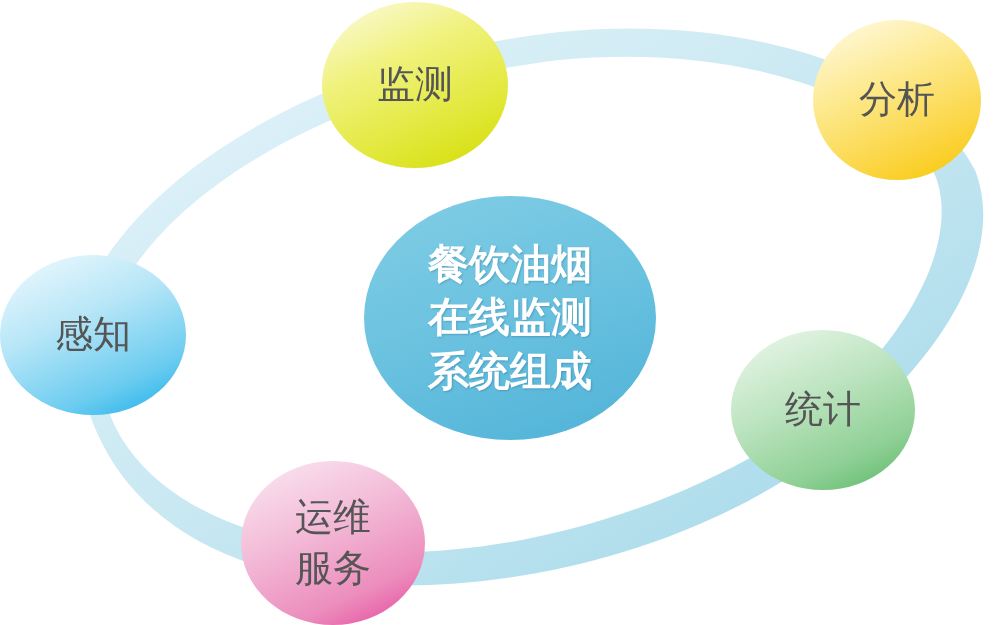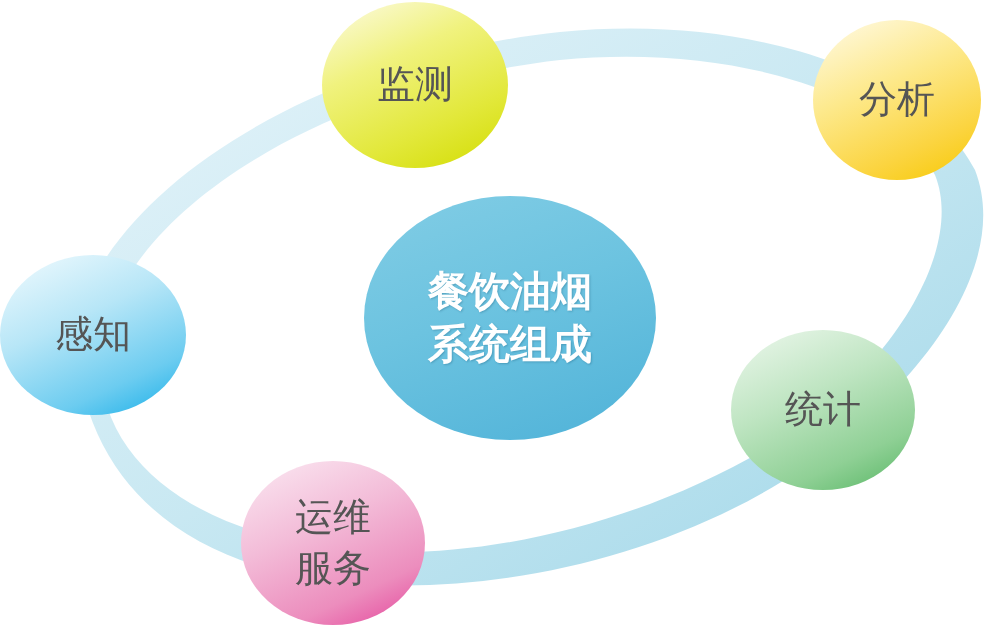--- a/index.html
+++ b/index.html
@@ -78,17 +78,18 @@
     </div>
   </div>
 
   <div class="bubble b-sense">
     <span>感知</span>
   </div>
 
   <div class="bubble b-center">
     <div>
       <span>餐饮油烟</span>
+      <span>在线监测</span>
       <span>系统组成</span>
     </div>
   </div>
 
 </div>
 
 </body></html>

